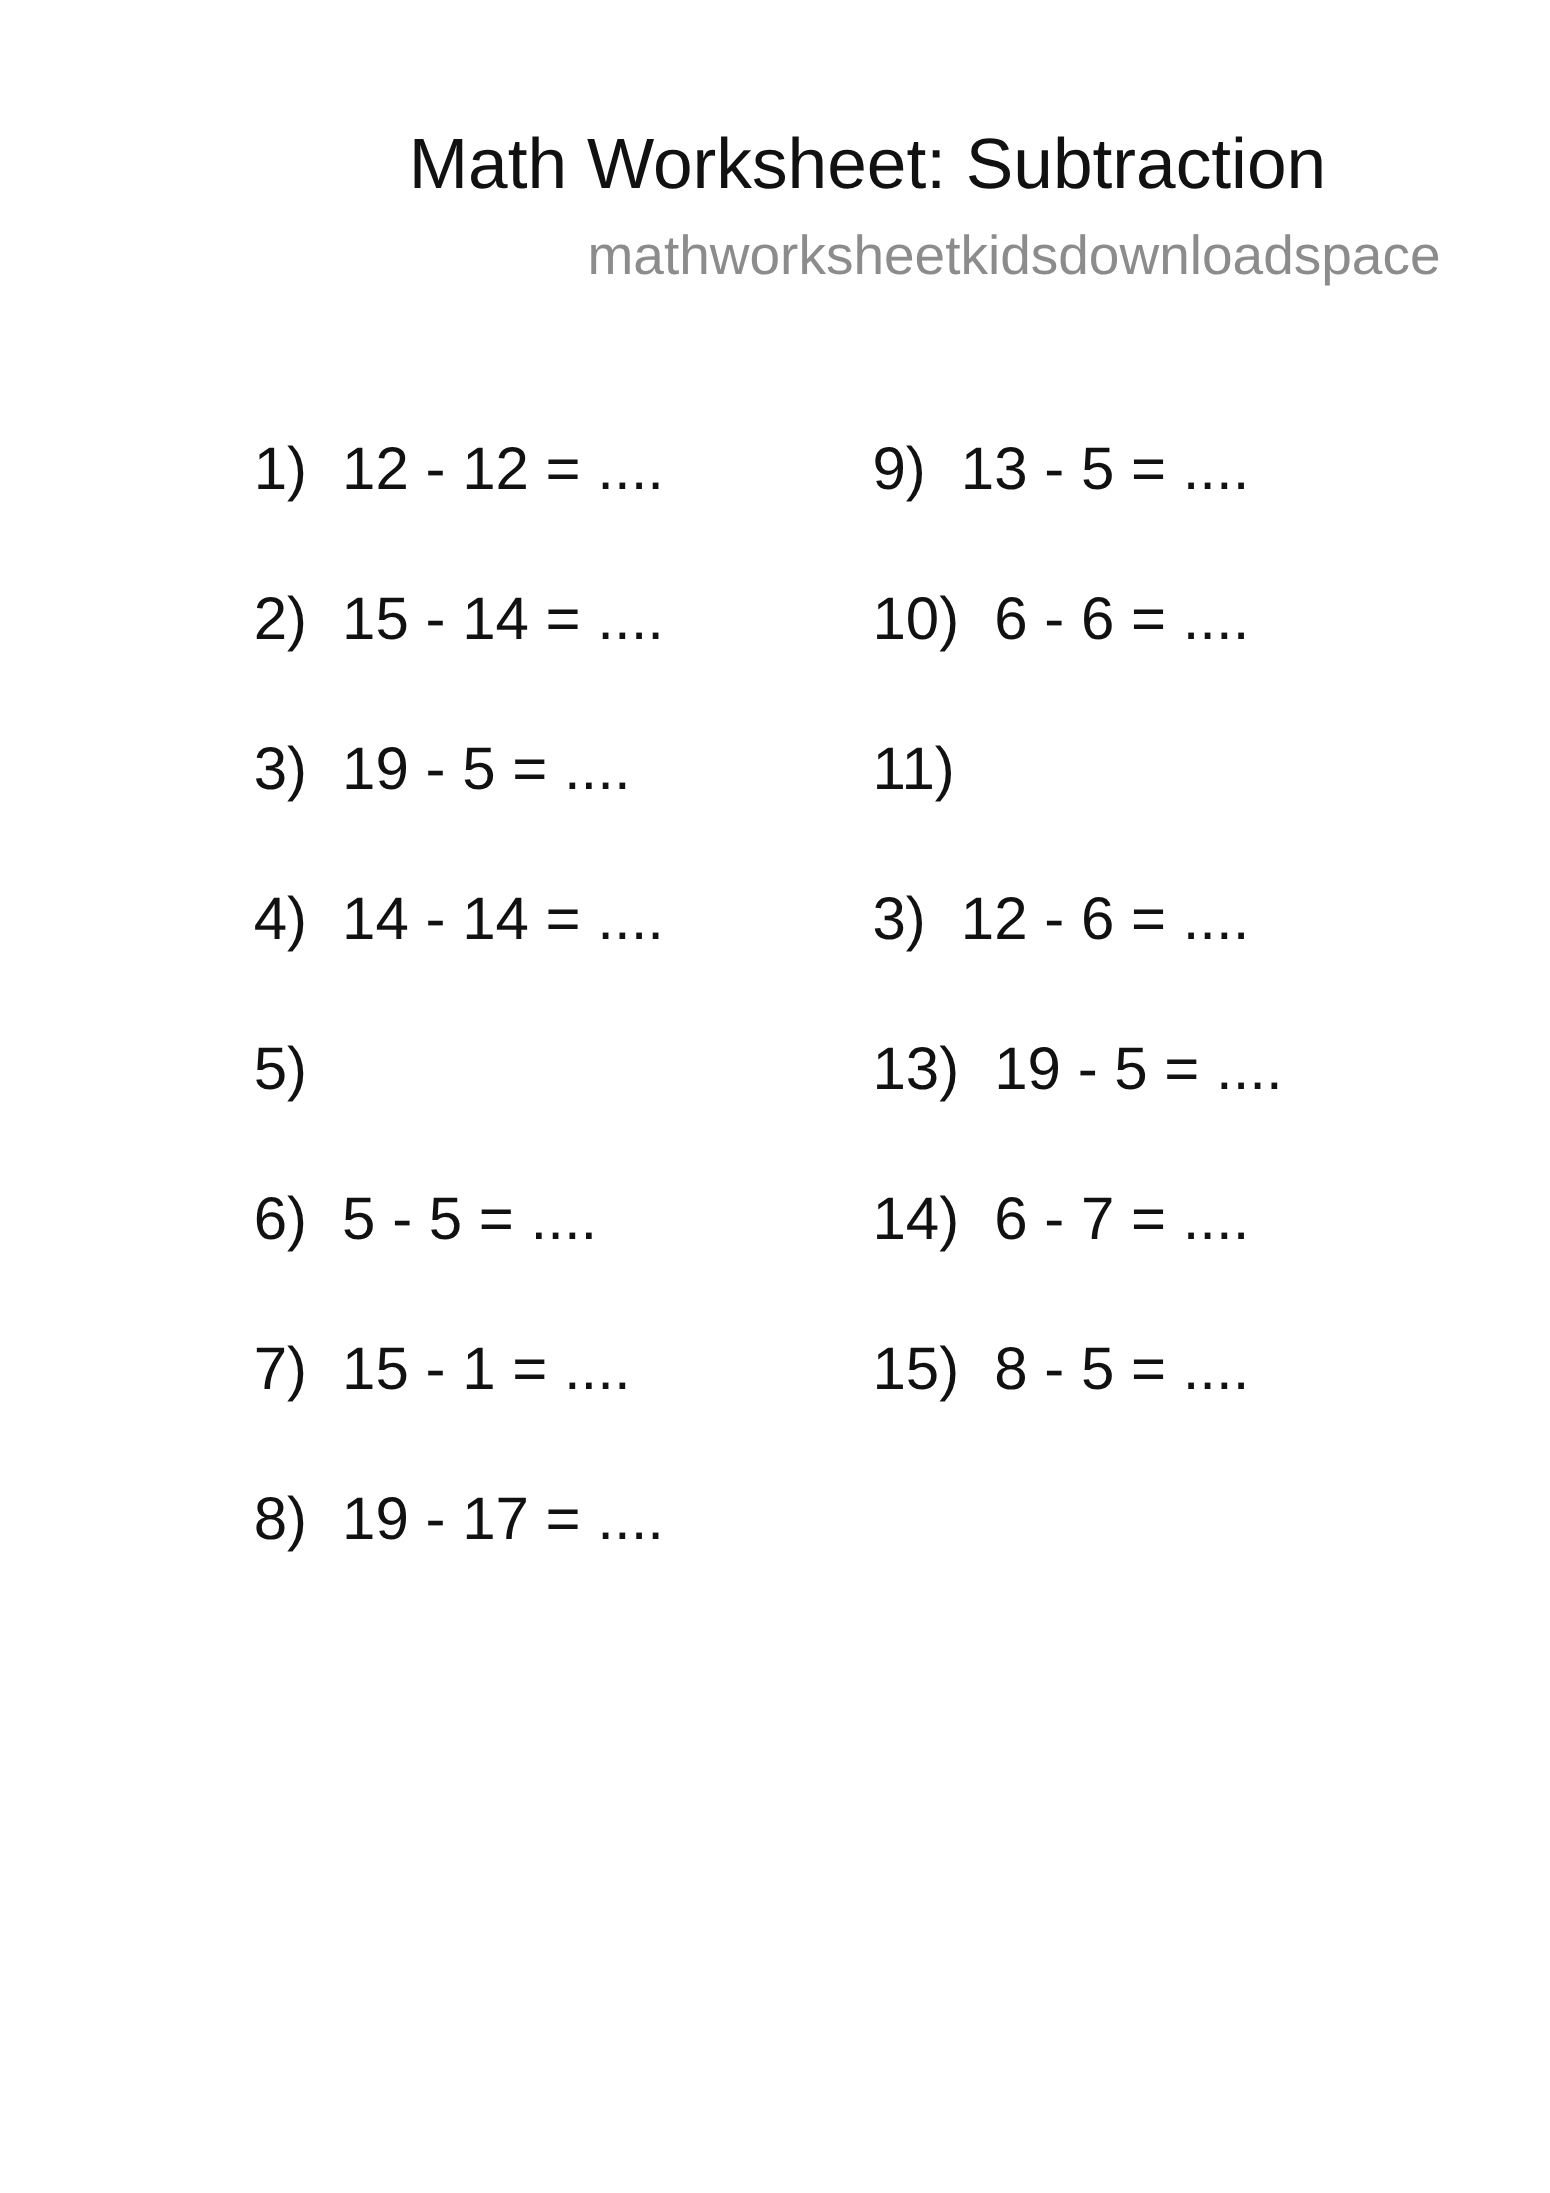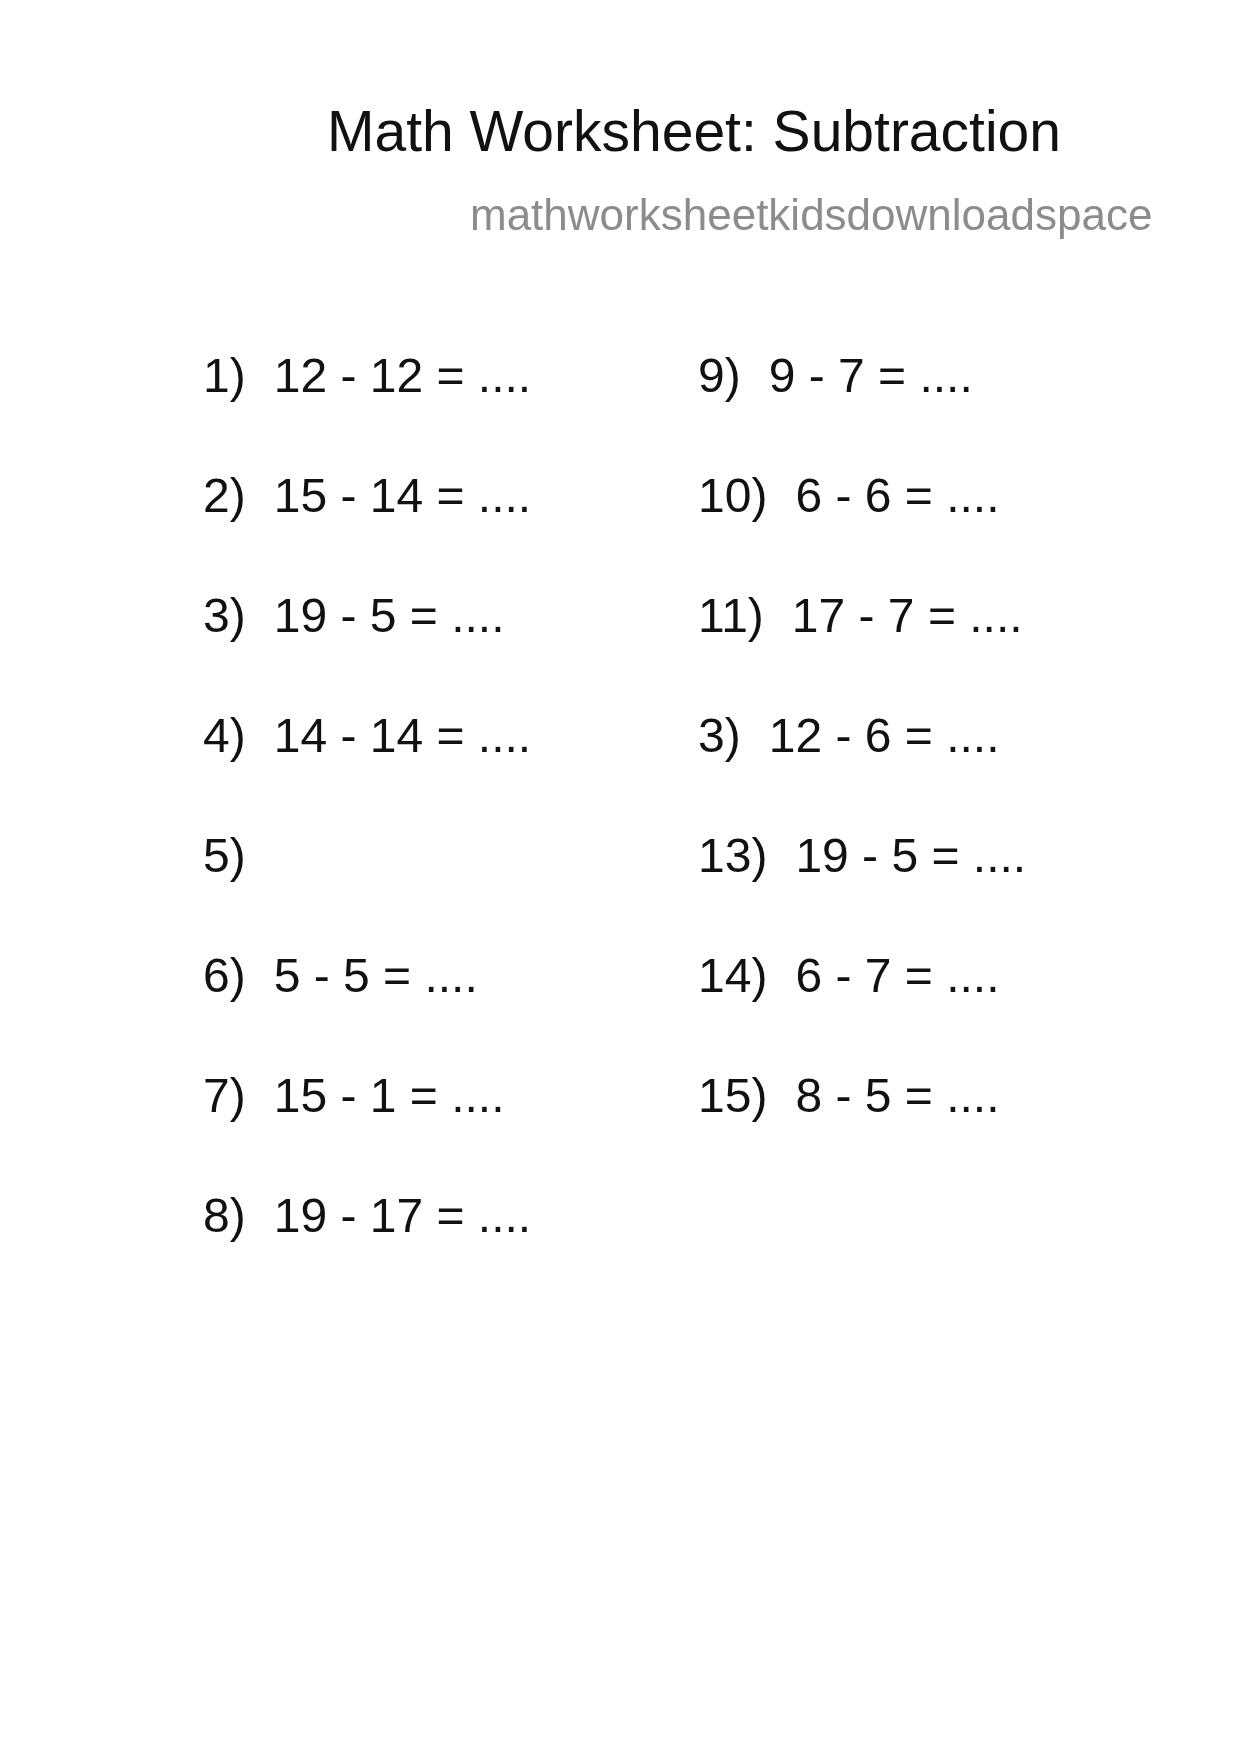--- a/index.html
+++ b/index.html
@@ -26,21 +26,21 @@
     top: 103px;
     font-size: 57px;
     line-height: 1;
     letter-spacing: 0px;
     color: var(--ink);
     white-space: nowrap;
   }
   .subtitle {
     position: absolute;
     left: 470px;
-    top: 193px;
+    top: 183px;
     font-size: 44px;
     line-height: 1;
     color: var(--muted);
     white-space: nowrap;
   }
   .column {
     position: absolute;
     top: 352px;
   }
   .column.left  { left: 203px; }
@@ -87,27 +87,27 @@
     <div class="problem-row">
       <span>7)</span><span>15 - 1 = ....</span>
     </div>
     <div class="problem-row">
       <span>8)</span><span>19 - 17 = ....</span>
     </div>
   </div>
 
   <div class="column right">
     <div class="problem-row">
-      <span>9)</span><span>9 - 7 = ....</span>
+      <span>9)</span><span>13 - 5 = ....</span>
     </div>
     <div class="problem-row">
       <span>10)</span><span>6 - 6 = ....</span>
     </div>
     <div class="problem-row">
-      <span>11)</span><span>17 - 7 = ....</span>
+      <span>11)</span>
     </div>
     <div class="problem-row">
       <span>3)</span><span>12 - 6 = ....</span>
     </div>
     <div class="problem-row">
       <span>13)</span><span>19 - 5 = ....</span>
     </div>
     <div class="problem-row">
       <span>14)</span><span>6 - 7 = ....</span>
     </div>

